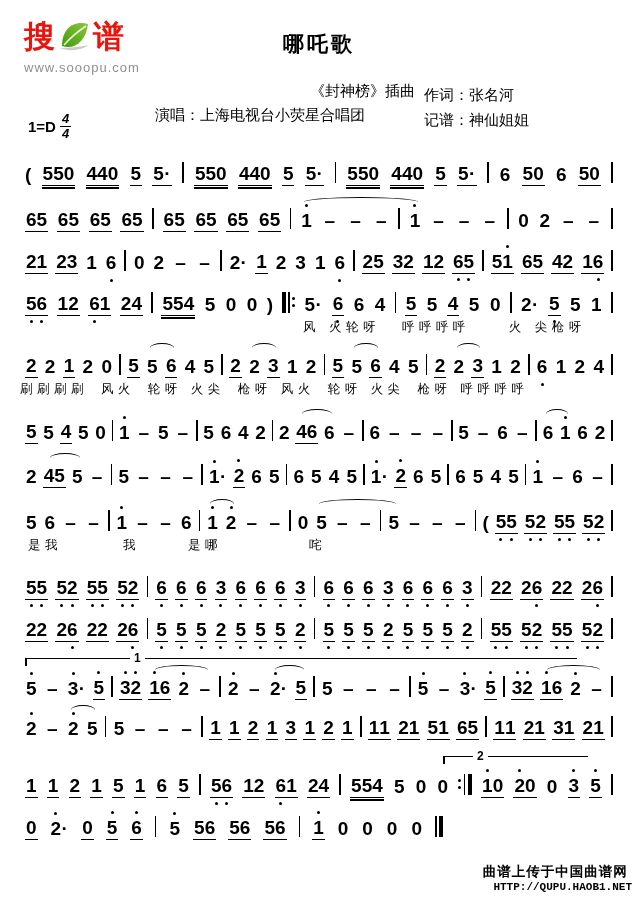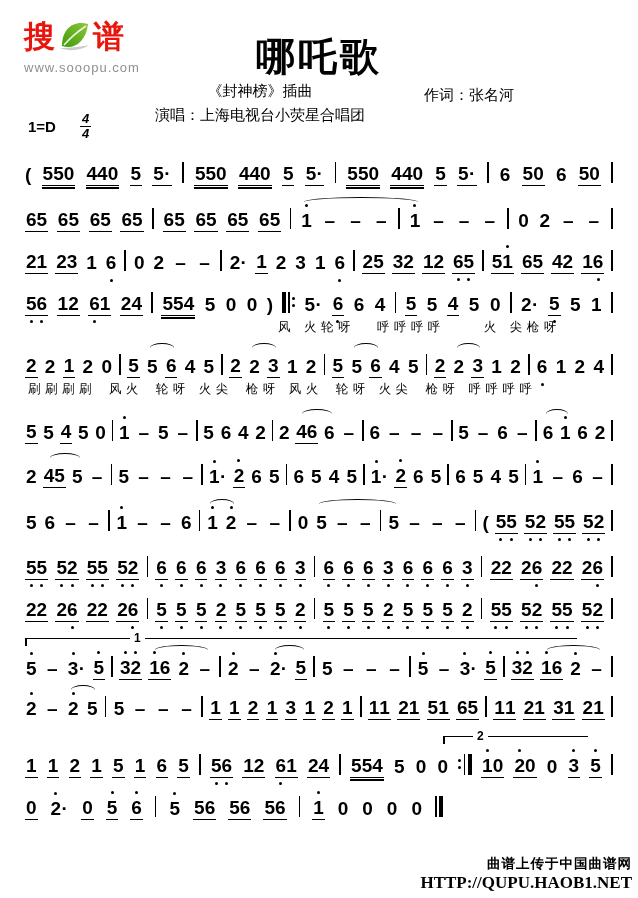--- a/index.html
+++ b/index.html
@@ -5,27 +5,27 @@
   html,body{margin:0;padding:0;background:#fff;}
   .page{width:638px;height:898px;position:relative;background:#fff;overflow:hidden;
         font-family:"Liberation Sans",sans-serif;color:#000;}
   
   .header{position:relative;height:150px;}
   .logo{position:absolute;left:24px;top:16px;width:150px;cursor:pointer;}
   .logo-row{display:flex;align-items:center;}
   .logo-char{font-size:31px;font-weight:bold;color:#e8150c;line-height:1;}
   .leaf{margin:0 1px;}
   .logo-url{font-size:13px;color:#8f8f8f;margin-top:4px;letter-spacing:1px;}
-  .title{position:absolute;left:0;right:0;top:30px;text-align:center;font-size:39px;
+  .title{position:absolute;left:0;right:0;top:30px;text-align:center;font-size:21px;
          font-weight:bold;letter-spacing:3px;}
-  .subtitle{position:absolute;left:105px;top:82px;width:310px;text-align:center;font-size:15px;}
+  .subtitle{position:absolute;left:105px;top:82px;width:310px;text-align:right;font-size:15px;}
   .performer{position:absolute;left:105px;top:106px;width:310px;text-align:center;font-size:15px;}
   .credits{position:absolute;left:424px;top:82px;font-size:15px;line-height:25px;}
   .keysig{position:absolute;left:28px;top:112px;font-size:15px;font-weight:bold;
-          display:flex;align-items:center;gap:24px;}
+          display:flex;align-items:center;gap:4px;}
   .frac{display:inline-flex;flex-direction:column;align-items:center;line-height:1.05;
         font-size:13px;font-weight:bold;}
   .frac .num{border-bottom:1.3px solid #000;padding:0 2px;}
   
   .score{position:absolute;top:150px;left:0;right:0;}
   .line-wrap{position:relative;}
   .note-line{position:relative;display:flex;justify-content:space-between;align-items:flex-end;
              padding:0 25px;height:26px;font-weight:bold;font-size:19px;}
   .note-line.nofull{justify-content:flex-start;gap:12px;}
   .tok{position:relative;display:inline-flex;align-items:flex-end;padding:0 1px;}
@@ -46,23 +46,23 @@
   .rdots i{width:3px;height:3px;background:#000;border-radius:50%;}
   .paren{font-weight:bold;font-size:19px;line-height:1.1;}
   .arc{position:absolute;height:9px;border-top:1.7px solid #000;border-radius:55% 55% 0 0;top:-9px;}
   .volta{position:absolute;top:0;height:8px;border-top:1.6px solid #000;}
   .volta::before{content:"";position:absolute;left:0;top:0;width:1.6px;height:7px;background:#000;}
   .volta .vlabel{position:absolute;top:-8px;background:#fff;font-size:12px;font-weight:bold;
                  padding:0 4px;line-height:1.2;}
   .lyrics{padding-left:28px;font-size:12.5px;letter-spacing:.5px;margin-top:3px;height:17px;
           white-space:pre;}
   
-  .footer{position:absolute;right:6px;bottom:5px;text-align:right;}
+  .footer{position:absolute;right:6px;bottom:5px;text-align:center;}
   .footer .f1{font-size:13.5px;font-weight:bold;letter-spacing:1px;}
-  .footer .f2{font-size:17px;font-weight:bold;font-family:Liberation Serif, serif;margin-left:15px;}
+  .footer .f2{font-size:11px;font-weight:bold;font-family:Liberation Mono, monospace;margin-left:15px;}
 </style>
 </head>
 <body>
 
 <div class="page">
 
   <div class="header">
 
     <div class="logo">
       <div class="logo-row">
@@ -84,20 +84,21 @@
       </div>
       <div class="logo-url">www.sooopu.com</div>
     </div>
 
     <div class="title">哪吒歌</div>
     <div class="subtitle">《封神榜》插曲</div>
     <div class="performer">演唱：上海电视台小荧星合唱团</div>
 
     <div class="credits">
       <div>作词：张名河</div>
+      <div>记谱：神仙姐姐</div>
     </div>
 
     <div class="keysig">
       <span>1=D</span>
       <span class="frac">
         <i class="num">4</i>
         <i class="den">4</i>
       </span>
     </div>
   </div>
@@ -421,21 +422,21 @@
             <b class="ch db">5</b>
           </span>
           <span class="tok">
             <b class="ch">5</b>
           </span>
           <span class="tok">
             <b class="ch">1</b>
           </span>
           <span class="bar"></span>
         </div>
-        <div class="lyrics" style="padding-left: 278px;">风　火 轮 呀　　呼 呼 呼 呼　　　 火　尖 枪 呀</div>
+        <div class="lyrics" style="padding-left: 278px; margin-left: 25px;">风　火 轮 呀　　呼 呼 呼 呼　　　 火　尖 枪 呀</div>
       </div>
       <div class="line-wrap" style="margin-top: 16px;">
         <div class="note-line">
           <span class="tok u1">
             <b class="ch">2</b>
           </span>
           <span class="tok">
             <b class="ch">2</b>
           </span>
           <span class="tok u1">
@@ -523,21 +524,21 @@
           </span>
           <span class="tok">
             <b class="ch">4</b>
           </span>
           <span class="bar"></span>
           <div class="arc" style="left: 149.9px; width: 24.2px;"></div>
           <div class="arc" style="left: 251.9px; width: 24.2px;"></div>
           <div class="arc" style="left: 353.9px; width: 24.2px;"></div>
           <div class="arc" style="left: 456.9px; width: 23.2px;"></div>
         </div>
-        <div class="lyrics" style="padding-left: 28px;">刷 刷 刷 刷　 风 火　 轮 呀　火 尖　 枪 呀　风 火　 轮 呀　火 尖　 枪 呀　呼 呼 呼 呼</div>
+        <div class="lyrics" style="padding-left: 20px;">刷 刷 刷 刷　 风 火　 轮 呀　火 尖　 枪 呀　风 火　 轮 呀　火 尖　 枪 呀　呼 呼 呼 呼</div>
       </div>
       <div class="line-wrap" style="margin-top: 20px;">
         <div class="note-line">
           <span class="tok u1">
             <b class="ch">5</b>
           </span>
           <span class="tok">
             <b class="ch">5</b>
           </span>
           <span class="tok u1">
@@ -813,20 +814,21 @@
             <b class="ch db">5</b>
           </span>
           <span class="tok u1">
             <b class="ch db">5</b>
             <b class="ch db">2</b>
           </span>
           <span class="bar"></span>
           <div class="arc" style="left: 209.9px; width: 24.2px;"></div>
           <div class="arc" style="left: 318.9px; width: 77.2px;"></div>
         </div>
+        <div class="lyrics" style="padding-left: 28px;">是 我　　　　　我　　　　是 哪　　　　　　　咤</div>
       </div>
       <div class="line-wrap" style="margin-top: 20px;">
         <div class="note-line">
           <span class="tok u1">
             <b class="ch db">5</b>
             <b class="ch db">5</b>
           </span>
           <span class="tok u1">
             <b class="ch db">5</b>
             <b class="ch db">2</b>

